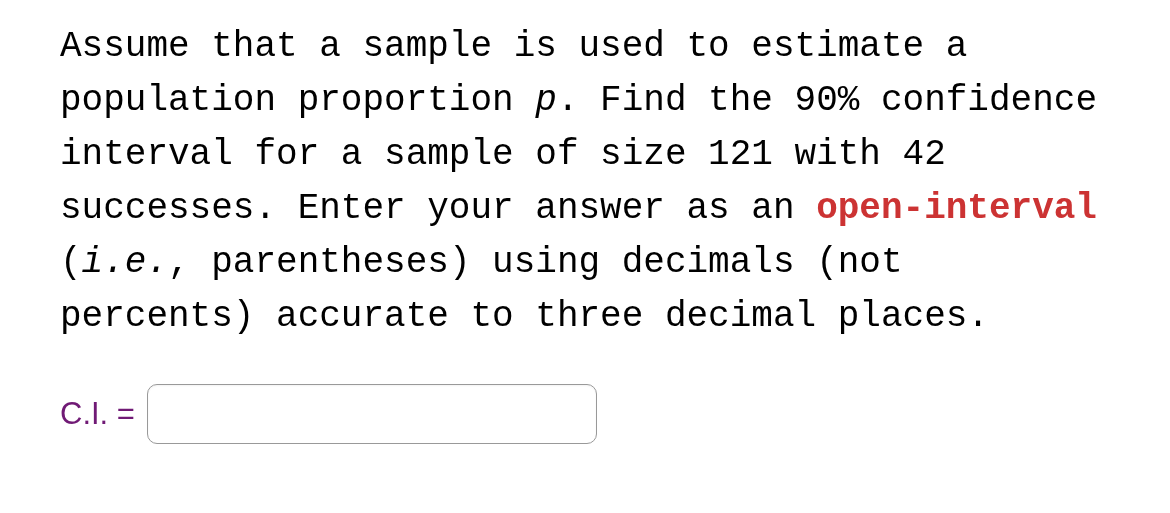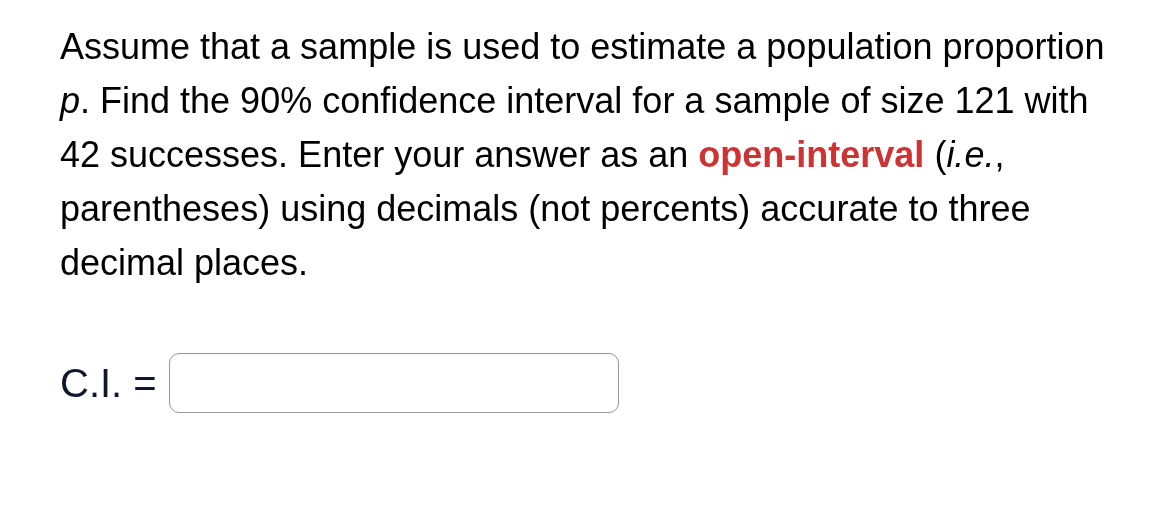--- a/index.html
+++ b/index.html
@@ -11,40 +11,41 @@
       font-family: "Trebuchet MS", "Lucida Sans Unicode", "Lucida Grande", sans-serif;
       background: #ffffff;
       width: 1170px;
       height: 513px;
       padding: 20px 60px;
       font-size: 36px;
       line-height: 1.5;
       color: #000000;
     }
     .question-text {
-      margin-bottom: 63px;
+      margin-bottom: 40px;
+      font-family: Liberation Mono, monospace;
     }
     .italic-p {
       font-style: italic;
     }
     .emphasis {
       color: #cc3333;
       font-weight: bold;
     }
     .italic-ie {
       font-style: italic;
     }
     .answer-row {
       display: flex;
       align-items: center;
       gap: 12px;
     }
     .ci-label {
-      font-size: 40px;
-      color: #0f172a;
+      font-size: 31px;
+      color: #701a75;
     }
     .ci-input {
       width: 450px;
       height: 60px;
       border: 1px solid #999999;
       border-radius: 10px;
       background: #ffffff;
       font-size: 28px;
       padding: 0 14px;
       box-shadow: inset 0 1px 2px rgba(0,0,0,0.05);

